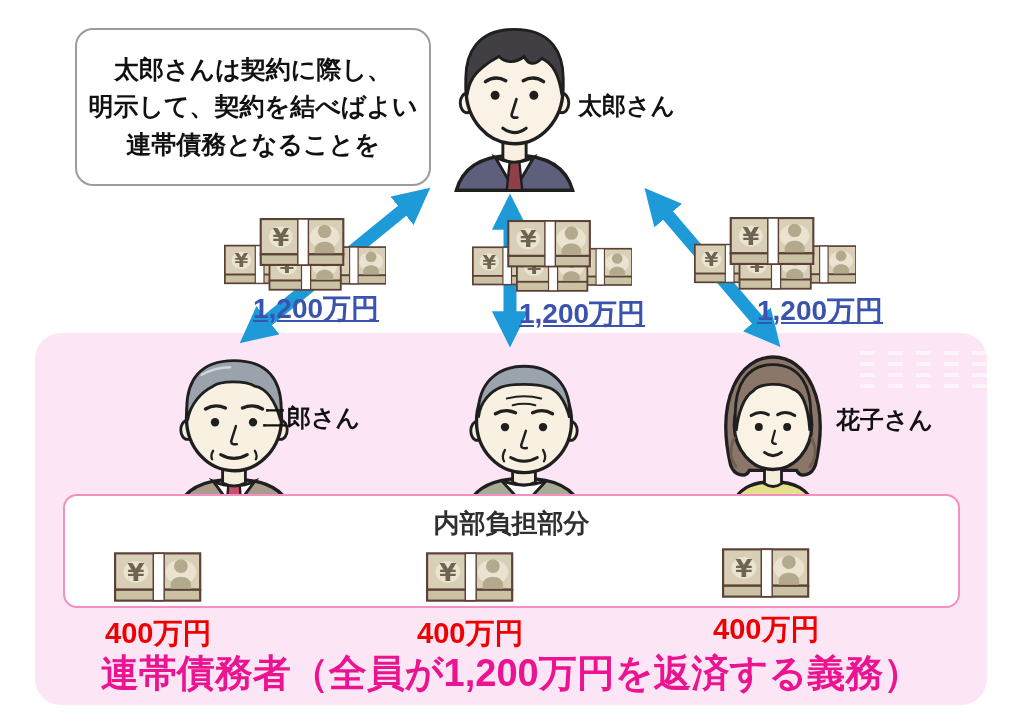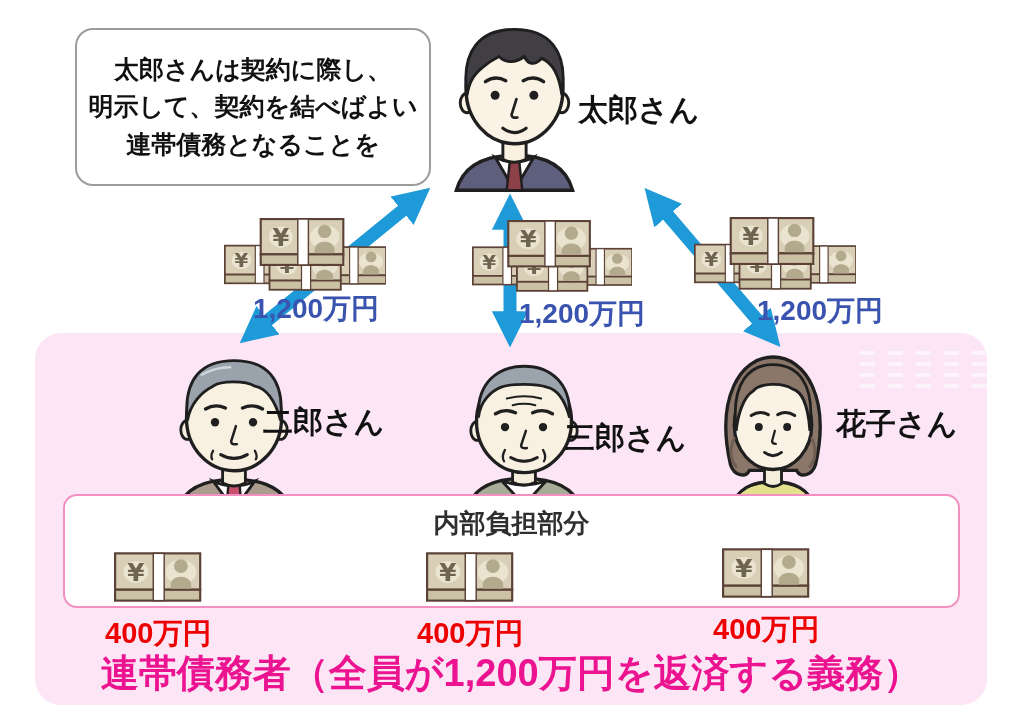--- a/index.html
+++ b/index.html
@@ -31,26 +31,26 @@
   .bubble{left:75px;top:28px;width:356px;height:158px;background:#fff;
     border:2.5px solid var(--bubble-border);border-radius:18px;z-index:3;
     display:flex;flex-direction:column;justify-content:center;align-items:center;
     font-size:25px;font-weight:bold;color:#111;line-height:1.5;text-align:center;}
 
   .stack{z-index:3;}
   .stack-left{left:224px;top:218px;width:162px;}
   .stack-mid{left:472px;top:220px;width:160px;}
   .stack-right{left:694px;top:217px;width:162px;}
 
-  .loan{z-index:4;font-size:28px;font-weight:bold;color:var(--amount-blue);white-space:nowrap;}
+  .loan{z-index:4;font-size:28px;font-weight:bold;color:var(--amount-blue);white-space:nowrap;text-decoration:underline;}
   .loan-left{left:253px;top:290px;}
   .loan-mid{left:519px;top:295px;}
   .loan-right{left:757px;top:292px;}
 
-  .person-label{z-index:4;font-size:30px;font-weight:bold;color:#111;white-space:nowrap;}
+  .person-label{z-index:4;font-size:24px;font-weight:bold;color:#111;white-space:nowrap;}
   .lbl-taro{left:578px;top:90px;}
   .lbl-jiro{left:263px;top:402px;}
   .lbl-saburo{left:565px;top:418px;}
   .lbl-hanako{left:836px;top:404px;}
 
   .inner-box{left:63px;top:494px;width:897px;height:114px;background:#fff;
     border:2.5px solid var(--panel-border-pink);border-radius:14px;z-index:5;}
   .inner-title{margin-top:10px;text-align:center;font-size:26px;font-weight:bold;color:#2f2f2f;}
   .share-row{position:absolute;display:flex;align-items:center;gap:12px;flex-direction:column;}
   .share-row svg{width:88px;height:50px;}
@@ -182,21 +182,20 @@
       <path d="M50 68 Q60 62 71 67" fill="none" stroke-width="3.5"></path>
       <path d="M89 67 Q100 62 110 68" fill="none" stroke-width="3.5"></path>
       <circle cx="60" cy="82" r="4.4" fill="var(--ink)" stroke="none"></circle>
       <circle cx="100" cy="82" r="4.4" fill="var(--ink)" stroke="none"></circle>
       <path d="M82 86 L77 101 Q77 105 83 104" fill="none" stroke-width="2.6"></path>
       <path d="M60 106 q-4 7 -1 12" fill="none" stroke-width="2.4"></path>
       <path d="M100 106 q4 7 1 12" fill="none" stroke-width="2.4"></path>
       <path d="M66 114 Q80 122 94 114" fill="none" stroke-width="3.2"></path>
     </g>
   </svg>
-  <div class="abs person-label lbl-saburo">三郎さん</div>
 
   <svg class="abs figure fig-hanako" viewBox="0 0 150 182">
     <g stroke="var(--ink)" stroke-linecap="round">
       <path d="M30 132 C14 62 40 18 75 18 C110 18 136 62 120 132 C116 144 104 146 100 138 L50 138 C46 146 34 144 30 132 Z" fill="#8b766a" stroke-width="3.5"></path>
       <path d="M28 182 C36 156 54 150 75 150 C96 150 114 156 122 182 Z" fill="#e3e08e" stroke-width="3.5"></path>
       <path d="M66 128 L66 152 Q75 158 84 152 L84 128 Z" fill="#f6eedd" stroke-width="3"></path>
       <ellipse cx="75" cy="90" rx="41" ry="47" fill="#faf2e4" stroke-width="3.5"></ellipse>
       <path d="M36 96 C30 42 52 26 75 26 C100 26 120 44 114 96 C112 66 104 54 96 52 C84 44 60 46 54 54 C44 60 38 78 36 96 Z" fill="#8b766a" stroke-width="3"></path>
       <path d="M34 104 q-8 18 2 30" fill="none" stroke-width="3" stroke="#6f5d52"></path>
       <path d="M116 104 q8 18 -2 30" fill="none" stroke-width="3" stroke="#6f5d52"></path>

